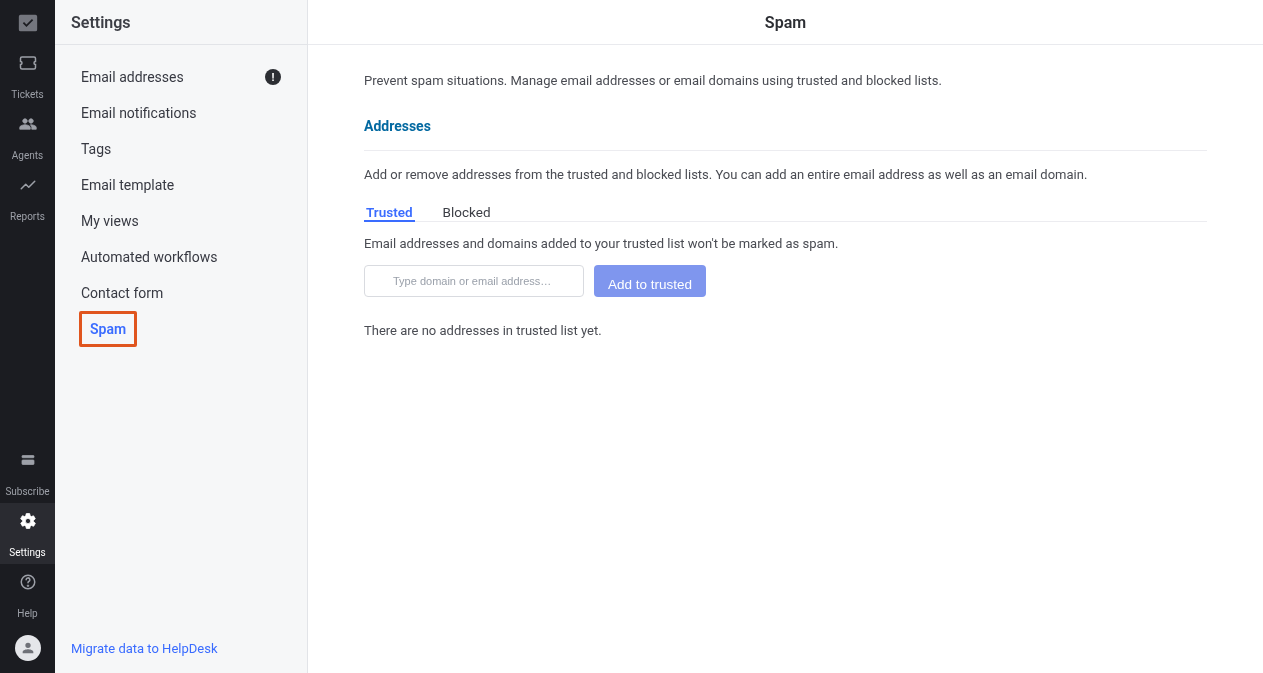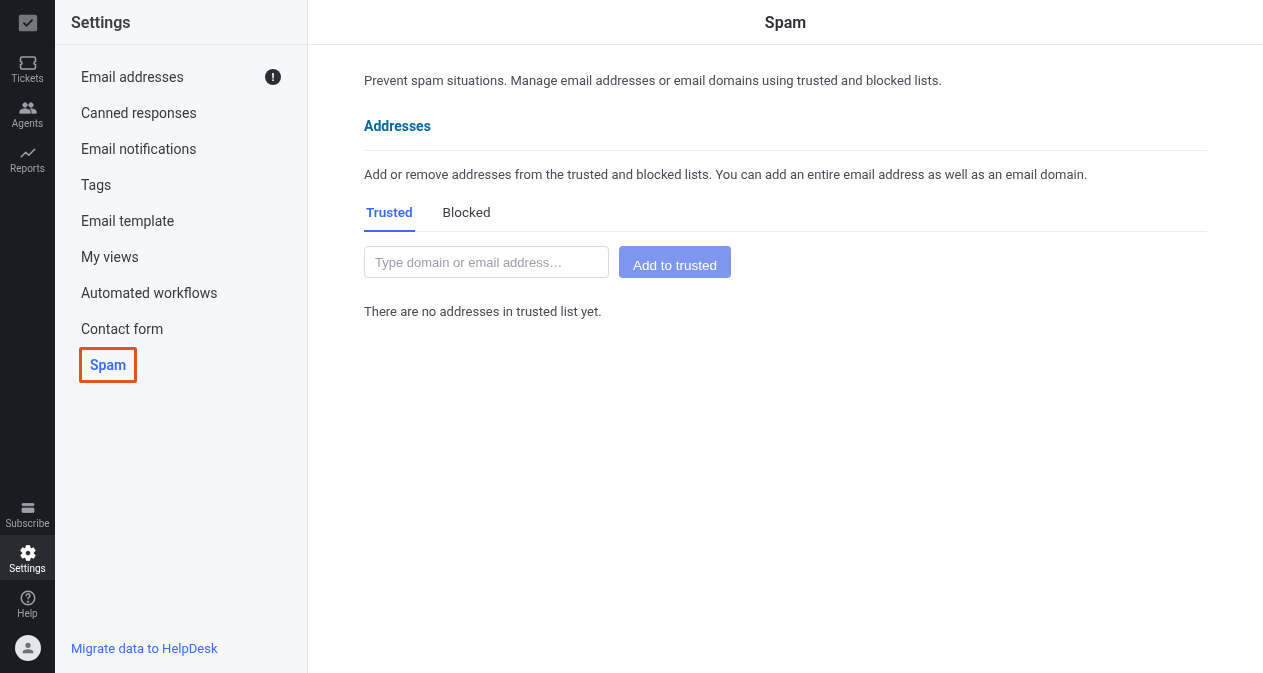--- a/index.html
+++ b/index.html
@@ -19,21 +19,21 @@
   .rail-bottom { margin-top: auto; display: flex; flex-direction: column; }
   .rail-item {
     display: flex;
     flex-direction: column;
     align-items: center;
     justify-content: center;
     padding: 8px 0 6px;
     color: #9da0a8;
     cursor: pointer;
     font-size: 10px;
-    gap: 0;
+    gap: 16px;
   }
   .rail-item.active { background: #2a2b31; color: #fff; }
   .rail-item .r-icon { display:flex; align-items:center; justify-content:center; height:20px; }
   .rail-item .r-icon svg { width: 18px; height: 18px; fill: currentColor; stroke: currentColor; }
   .rail-logo { height: 45px; display:flex; align-items:center; justify-content:center; color:#74767e; }
   .rail-logo svg { width:22px; height:22px; fill: currentColor; }
   .rail-avatar { padding: 10px 0 12px; display:flex; justify-content:center; }
   .rail-avatar .av { width:26px; height:26px; border-radius:50%; background:#e5e6ea; display:flex; align-items:center; justify-content:center; }
   .rail-avatar .av svg { width:16px; height:16px; fill:#6f7178; }
 
@@ -99,29 +99,29 @@
     font-size: 16px;
     font-weight: 600;
     color: #2c2e33;
   }
   .main-body { padding: 28px 56px; overflow: auto; flex:1; }
   .lead { font-size: 13px; color: #4a4c53; margin-bottom: 30px; }
   .section-title { font-size: 14px; font-weight: 700; color: #0369a1; padding-bottom: 16px; border-bottom: 1px solid #ececf0; margin-bottom: 16px; }
   .section-desc { font-size: 13px; color: #4a4c53; margin-bottom: 22px; }
 
   .tabs { display:flex; gap: 26px; border-bottom: 1px solid #ececf0; margin-bottom: 14px; }
-  .tab { padding: 0 2px 10px; font-size: 13.5px; color: #3c3e45; cursor: pointer; border-bottom: 2px solid transparent; margin-bottom: -1px; }
+  .tab { padding: 0 2px 0; font-size: 13.5px; color: #3c3e45; cursor: pointer; border-bottom: 2px solid transparent; margin-bottom: -1px; }
   .tab.active { color: #3a6cff; font-weight: 600; border-bottom-color: #3a6cff; }
 
   .tab-note { font-size: 13px; color: #4a4c53; margin-bottom: 14px; }
 
   .addr-row { display:flex; gap: 10px; align-items:center; margin-bottom: 26px; }
   .addr-input {
-    width: 245px; height: 32px; border: 1px solid #d9dbe0; border-radius: 4px;
-    padding: 0 10px; font-size: 13px; color: #2c2e33; background:#fff;
+    width: 220px; height: 32px; border: 1px solid #d9dbe0; border-radius: 4px;
+    padding: 0 28px; font-size: 11px; color: #2c2e33; background:#fff;
   }
   .addr-input::placeholder { color: #9aa0aa; }
   .btn-primary {
     height: 32px; padding: 12px 14px; border: none; border-radius: 4px;
     background: #7f96ee; color: #fff; font-size: 13.5px; cursor: pointer;
   }
 
   .empty { font-size: 13px; color: #4a4c53; }
 </style>
 </head>
@@ -199,23 +199,20 @@
 </nav>
 
 <aside class="panel">
   <div class="panel-header">Settings</div>
   <div class="panel-body">
     <div class="nav-item">
       <span>Email addresses</span>
       <span class="nav-badge">!</span>
     </div>
     <div class="nav-item">
-      <span>Canned responses</span>
-    </div>
-    <div class="nav-item">
       <span>Email notifications</span>
     </div>
     <div class="nav-item">
       <span>Tags</span>
     </div>
     <div class="nav-item">
       <span>Email template</span>
     </div>
     <div class="nav-item">
       <span>My views</span>
@@ -243,20 +240,21 @@
     <p class="lead">Prevent spam situations. Manage email addresses or email domains using trusted and blocked lists.</p>
 
     <h3 class="section-title">Addresses</h3>
     <p class="section-desc">Add or remove addresses from the trusted and blocked lists. You can add an entire email address as well as an email domain.</p>
 
     <div class="tabs">
       <div class="tab active">Trusted</div>
       <div class="tab">Blocked</div>
     </div>
 
+    <p class="tab-note">Email addresses and domains added to your trusted list won't be marked as spam.</p>
 
     <div class="addr-row">
       <input class="addr-input" type="text" placeholder="Type domain or email address…" style="">
       <button class="btn-primary">Add to trusted</button>
     </div>
 
     <p class="empty">There are no addresses in trusted list yet.</p>
   </div>
 </main>
 

